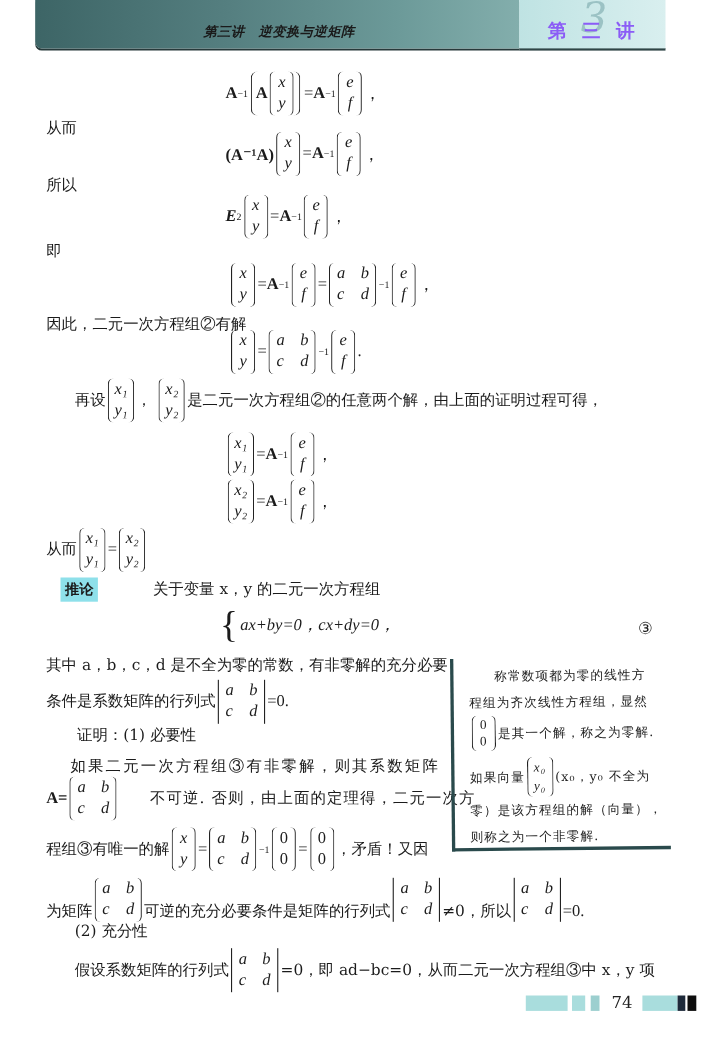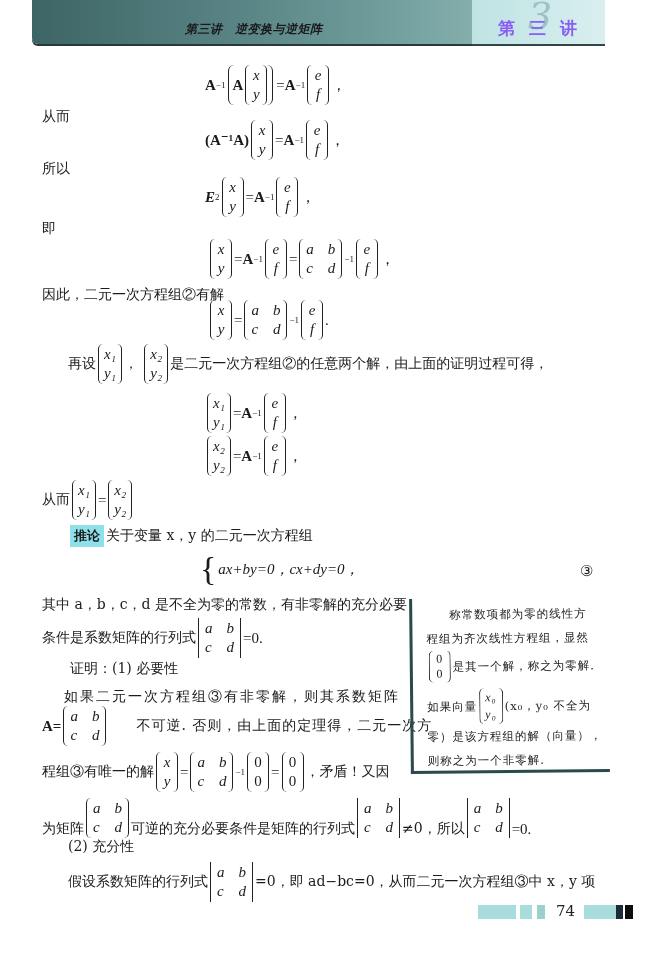--- a/index.html
+++ b/index.html
@@ -227,21 +227,21 @@
       <span>x₁</span>
       <span>y₁</span>
     </span>
     <span class="m">=</span>
   <span class="vec m">
       <span>x₂</span>
       <span>y₂</span>
     </span>
 </div>
 
-<div class="abs line txt" style="left:70px;top:525px;">
+<div class="abs line txt" style="left:55px;top:525px;gap:48px;">
   <span class="badge">推论</span>
   <span style="margin-left:2px;">关于变量 x，y 的二元一次方程组</span>
 </div>
 <div class="abs line m" style="left:200px;top:552px;">
   <span class="brace">{</span>
   <span style="display:flex;flex-direction:row;line-height:22px;font-style:italic;">
     <span>ax+by=0，</span>
     <span>cx+dy=0，</span>
   </span>
 </div>

